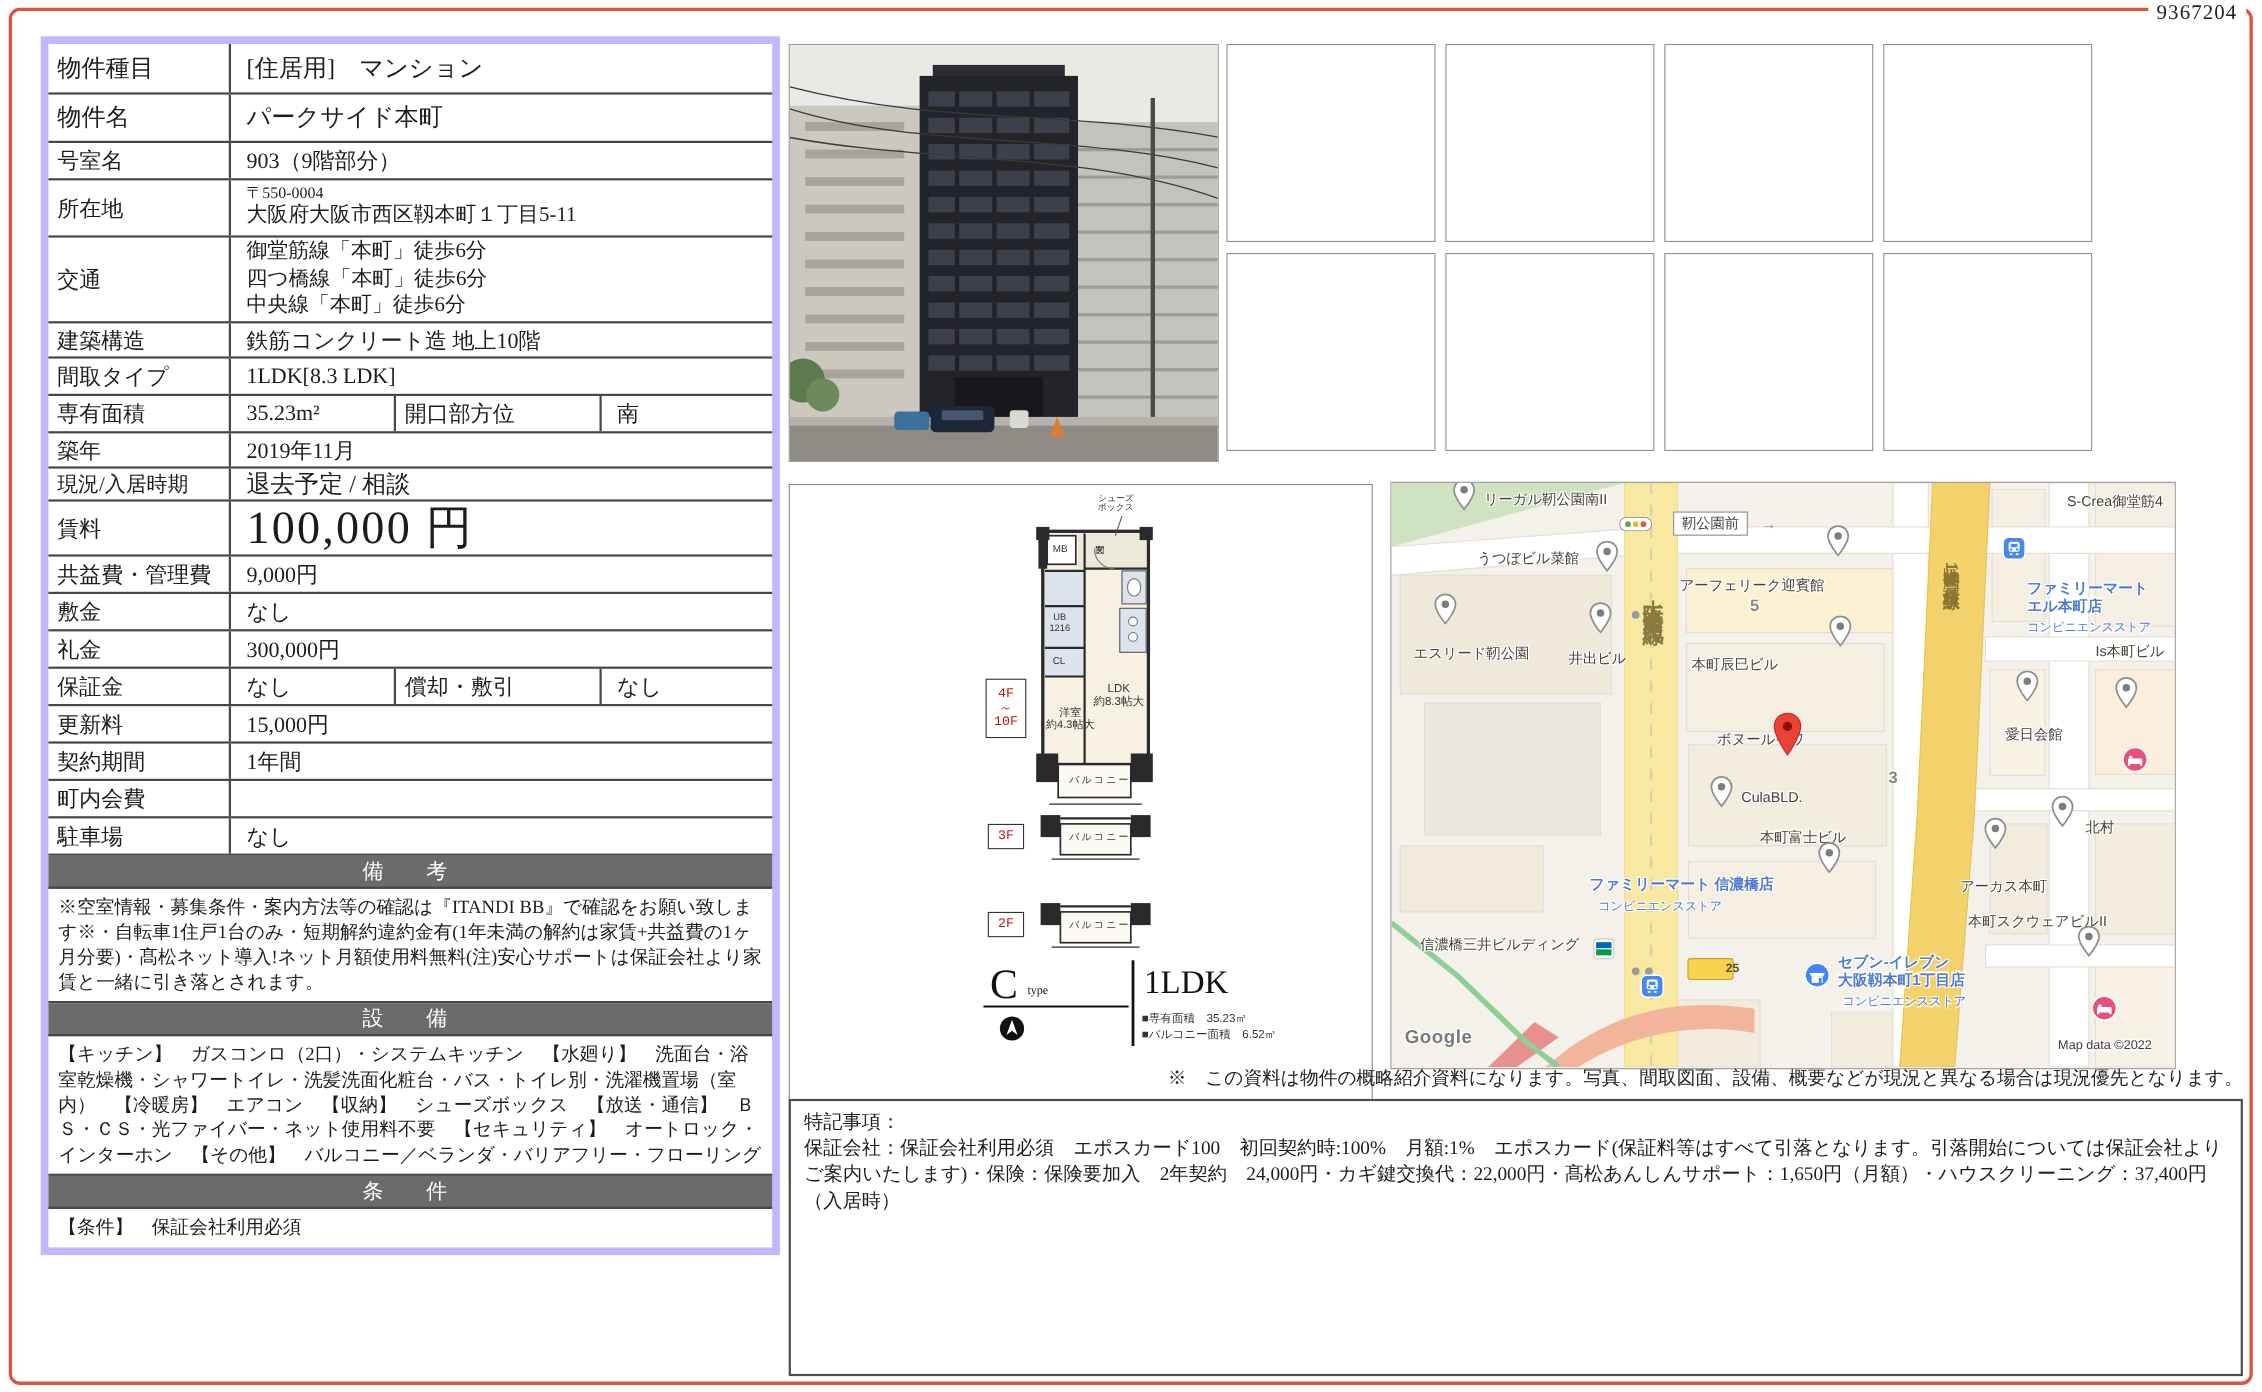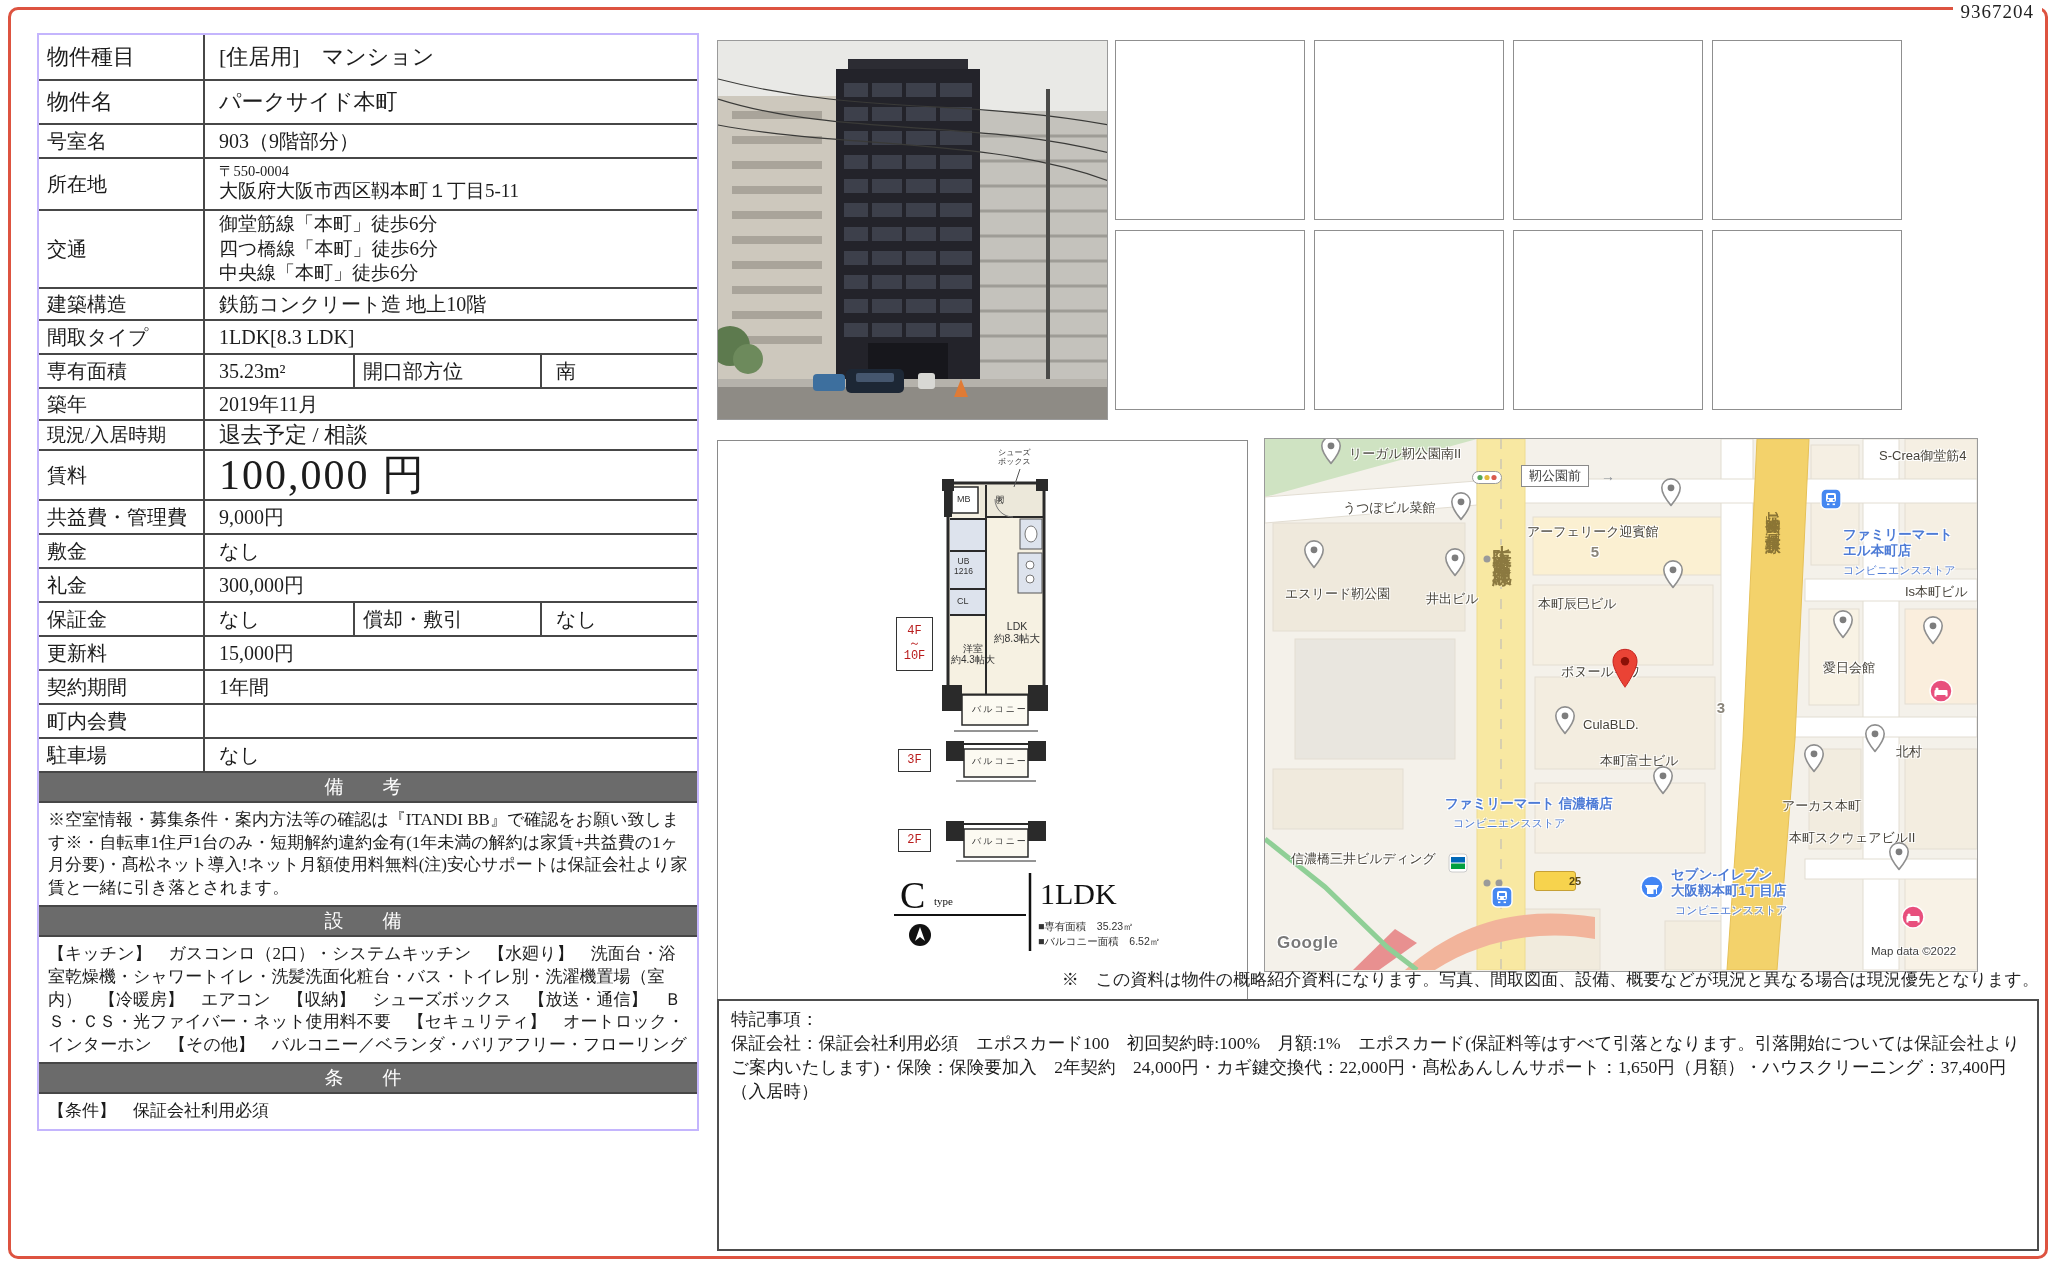--- a/index.html
+++ b/index.html
@@ -4,21 +4,21 @@
 <style>
   html,body{margin:0;padding:0;background:#fff;}
   .page{position:relative;width:2056px;height:1265px;background:#ffffff;overflow:hidden;
         font-family:"Liberation Serif","DejaVu Serif",serif;color:#1c1c1c;}
   .page-border{position:absolute;left:8px;top:7px;right:8px;bottom:6px;
         border:3px solid #dd5340;border-radius:10px;pointer-events:none;z-index:40;}
   .doc-number{position:absolute;top:1px;right:14px;z-index:50;background:#fff;padding:0 8px;
         font-size:19px;letter-spacing:1px;color:#222;}
 
   
-  .ptable{position:absolute;left:37px;top:33px;width:658px;border:2px solid #c4b5fd;background:#fff;}
+  .ptable{position:absolute;left:37px;top:33px;width:658px;border:7px solid #c4b5fd;background:#fff;}
   .prow{display:flex;border-bottom:2px solid #474747;box-sizing:border-box;align-items:stretch;}
   .prow:last-child{border-bottom:none;}
   .plabel{width:166px;min-width:166px;box-sizing:border-box;padding:2px 8px;border-right:2px solid #474747;
         display:flex;align-items:center;font-size:20px;white-space:nowrap;}
   .pvalue{flex:1;box-sizing:border-box;padding:2px 14px;display:flex;align-items:center;font-size:20px;}
   .pv-col{flex-direction:column;align-items:flex-start;justify-content:center;line-height:1.3;font-size:19px;}
   .pv-mid{flex:0 0 150px;border-right:2px solid #474747;}
   .pl2{width:187px;min-width:187px;}
   .zipline{font-size:14.5px;line-height:1.05;}
   .rent{font-size:42px;letter-spacing:2px;padding-left:14px;}

